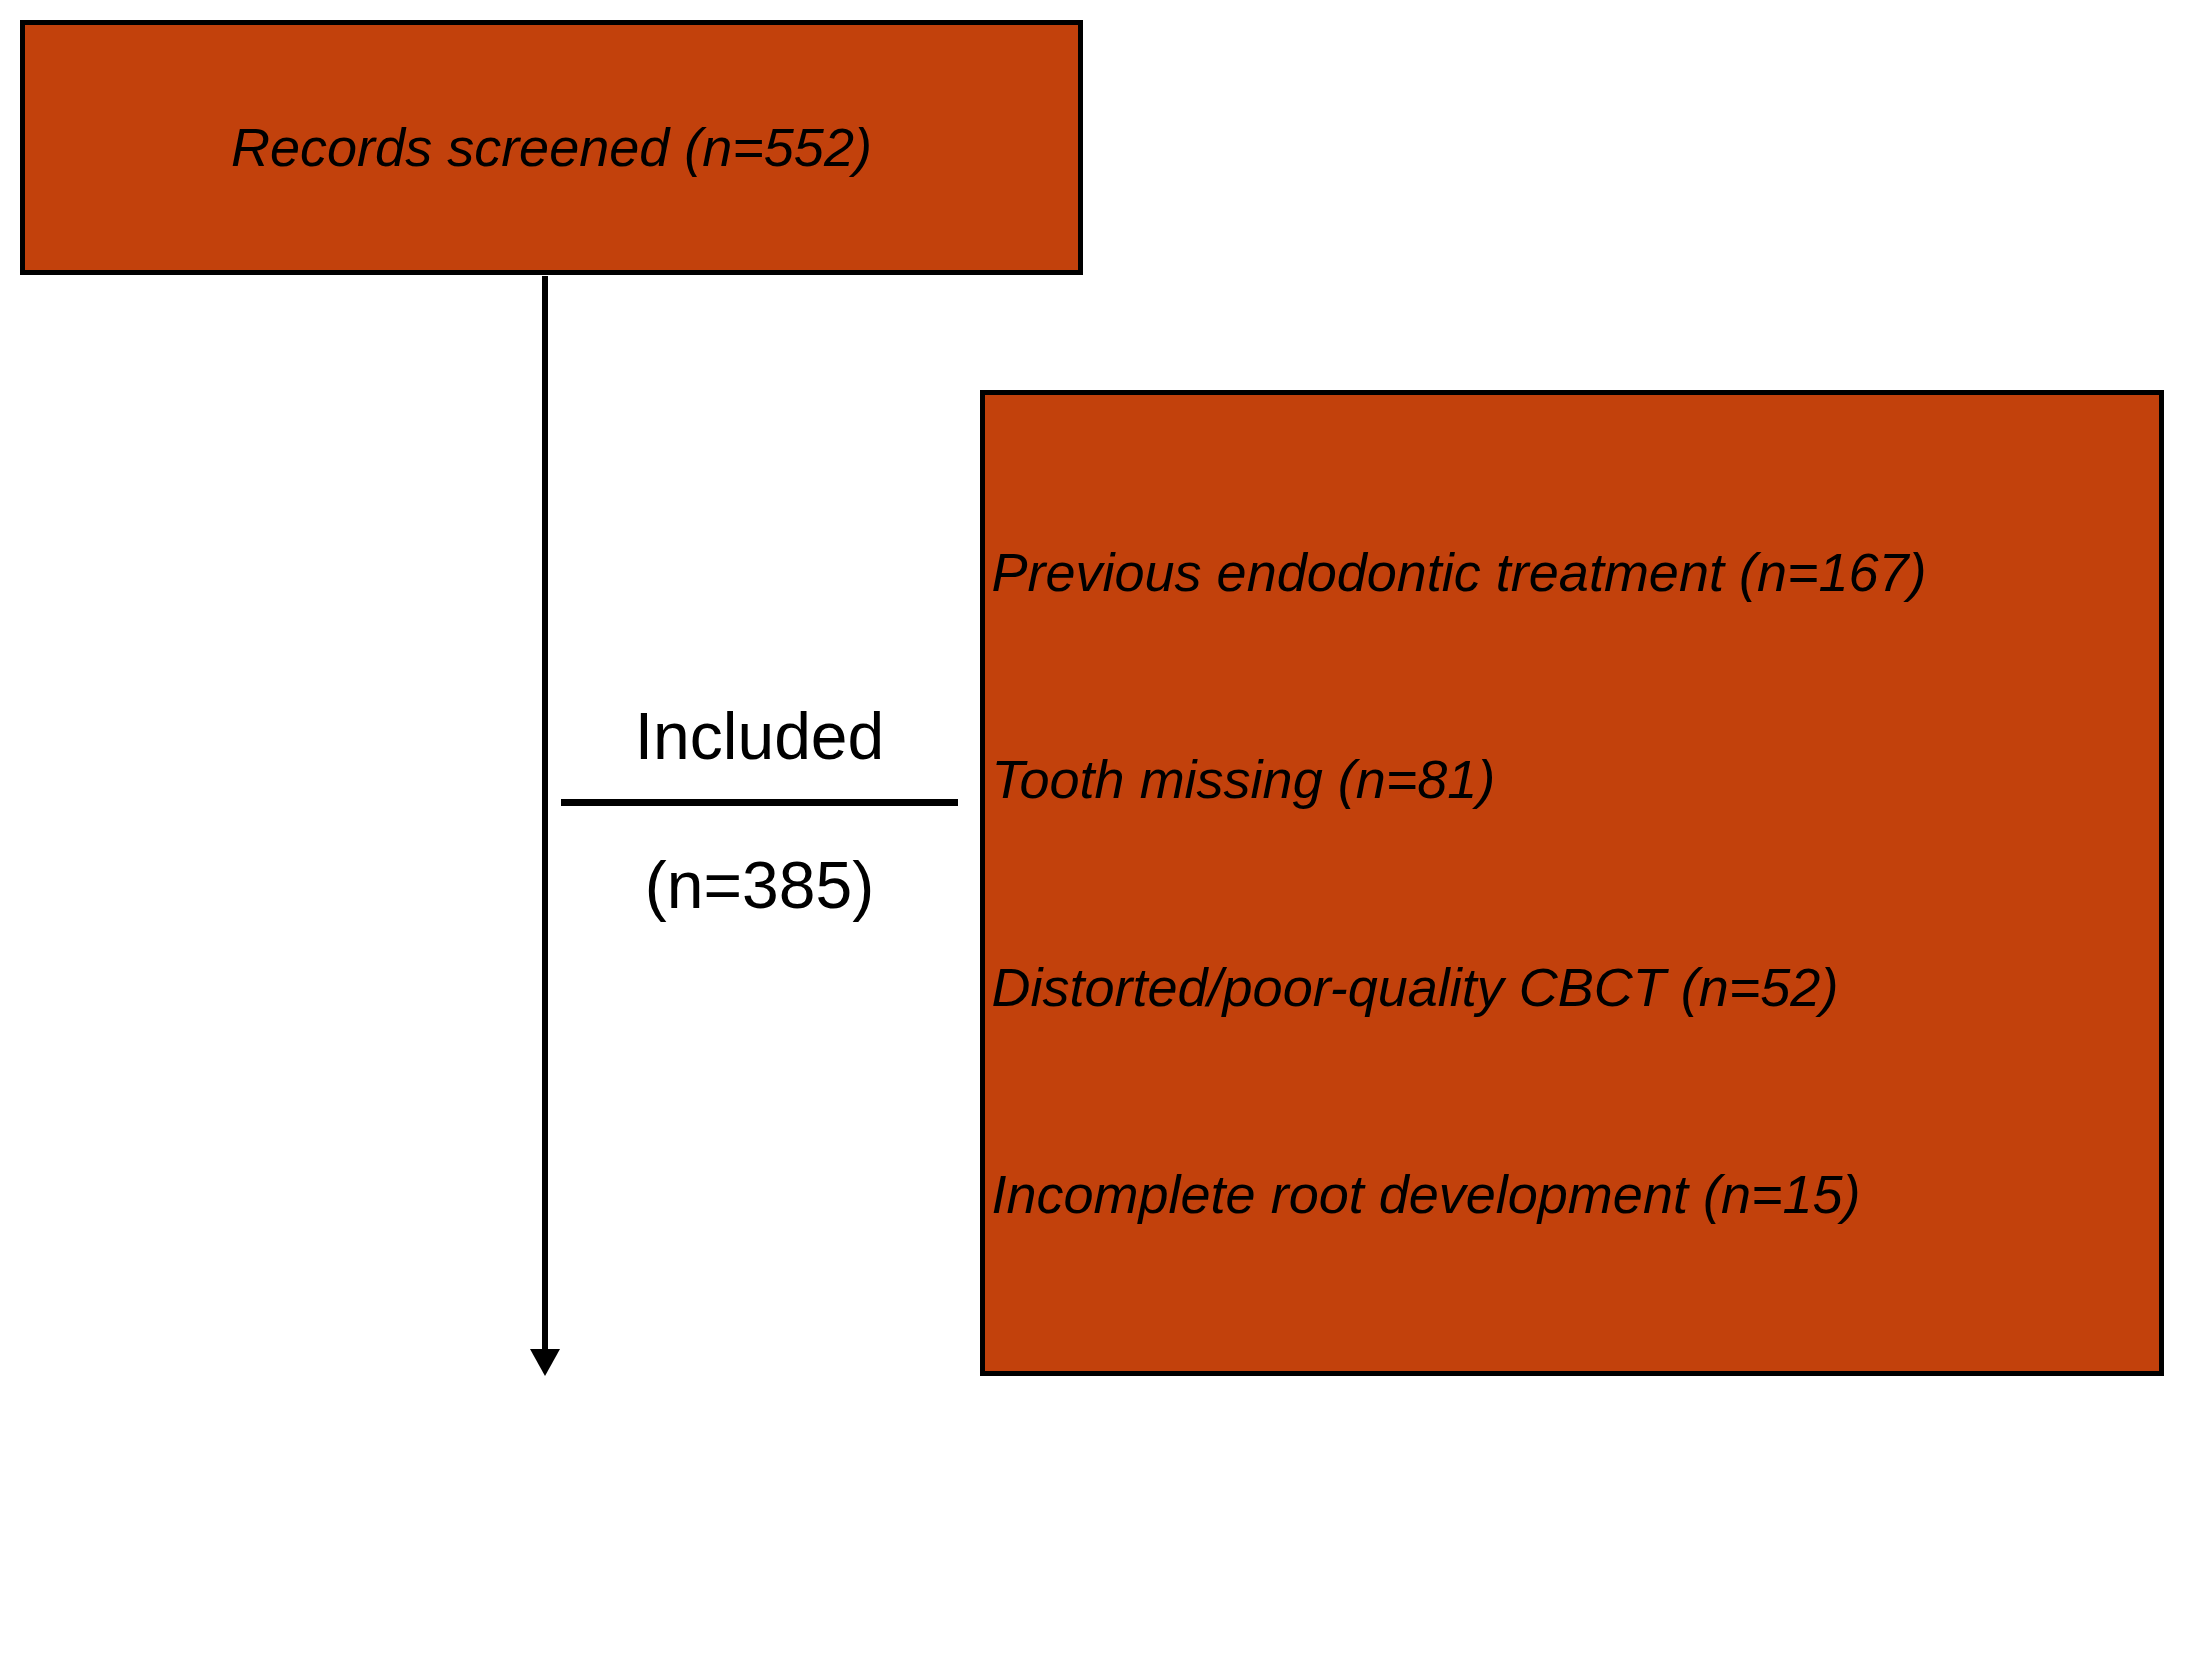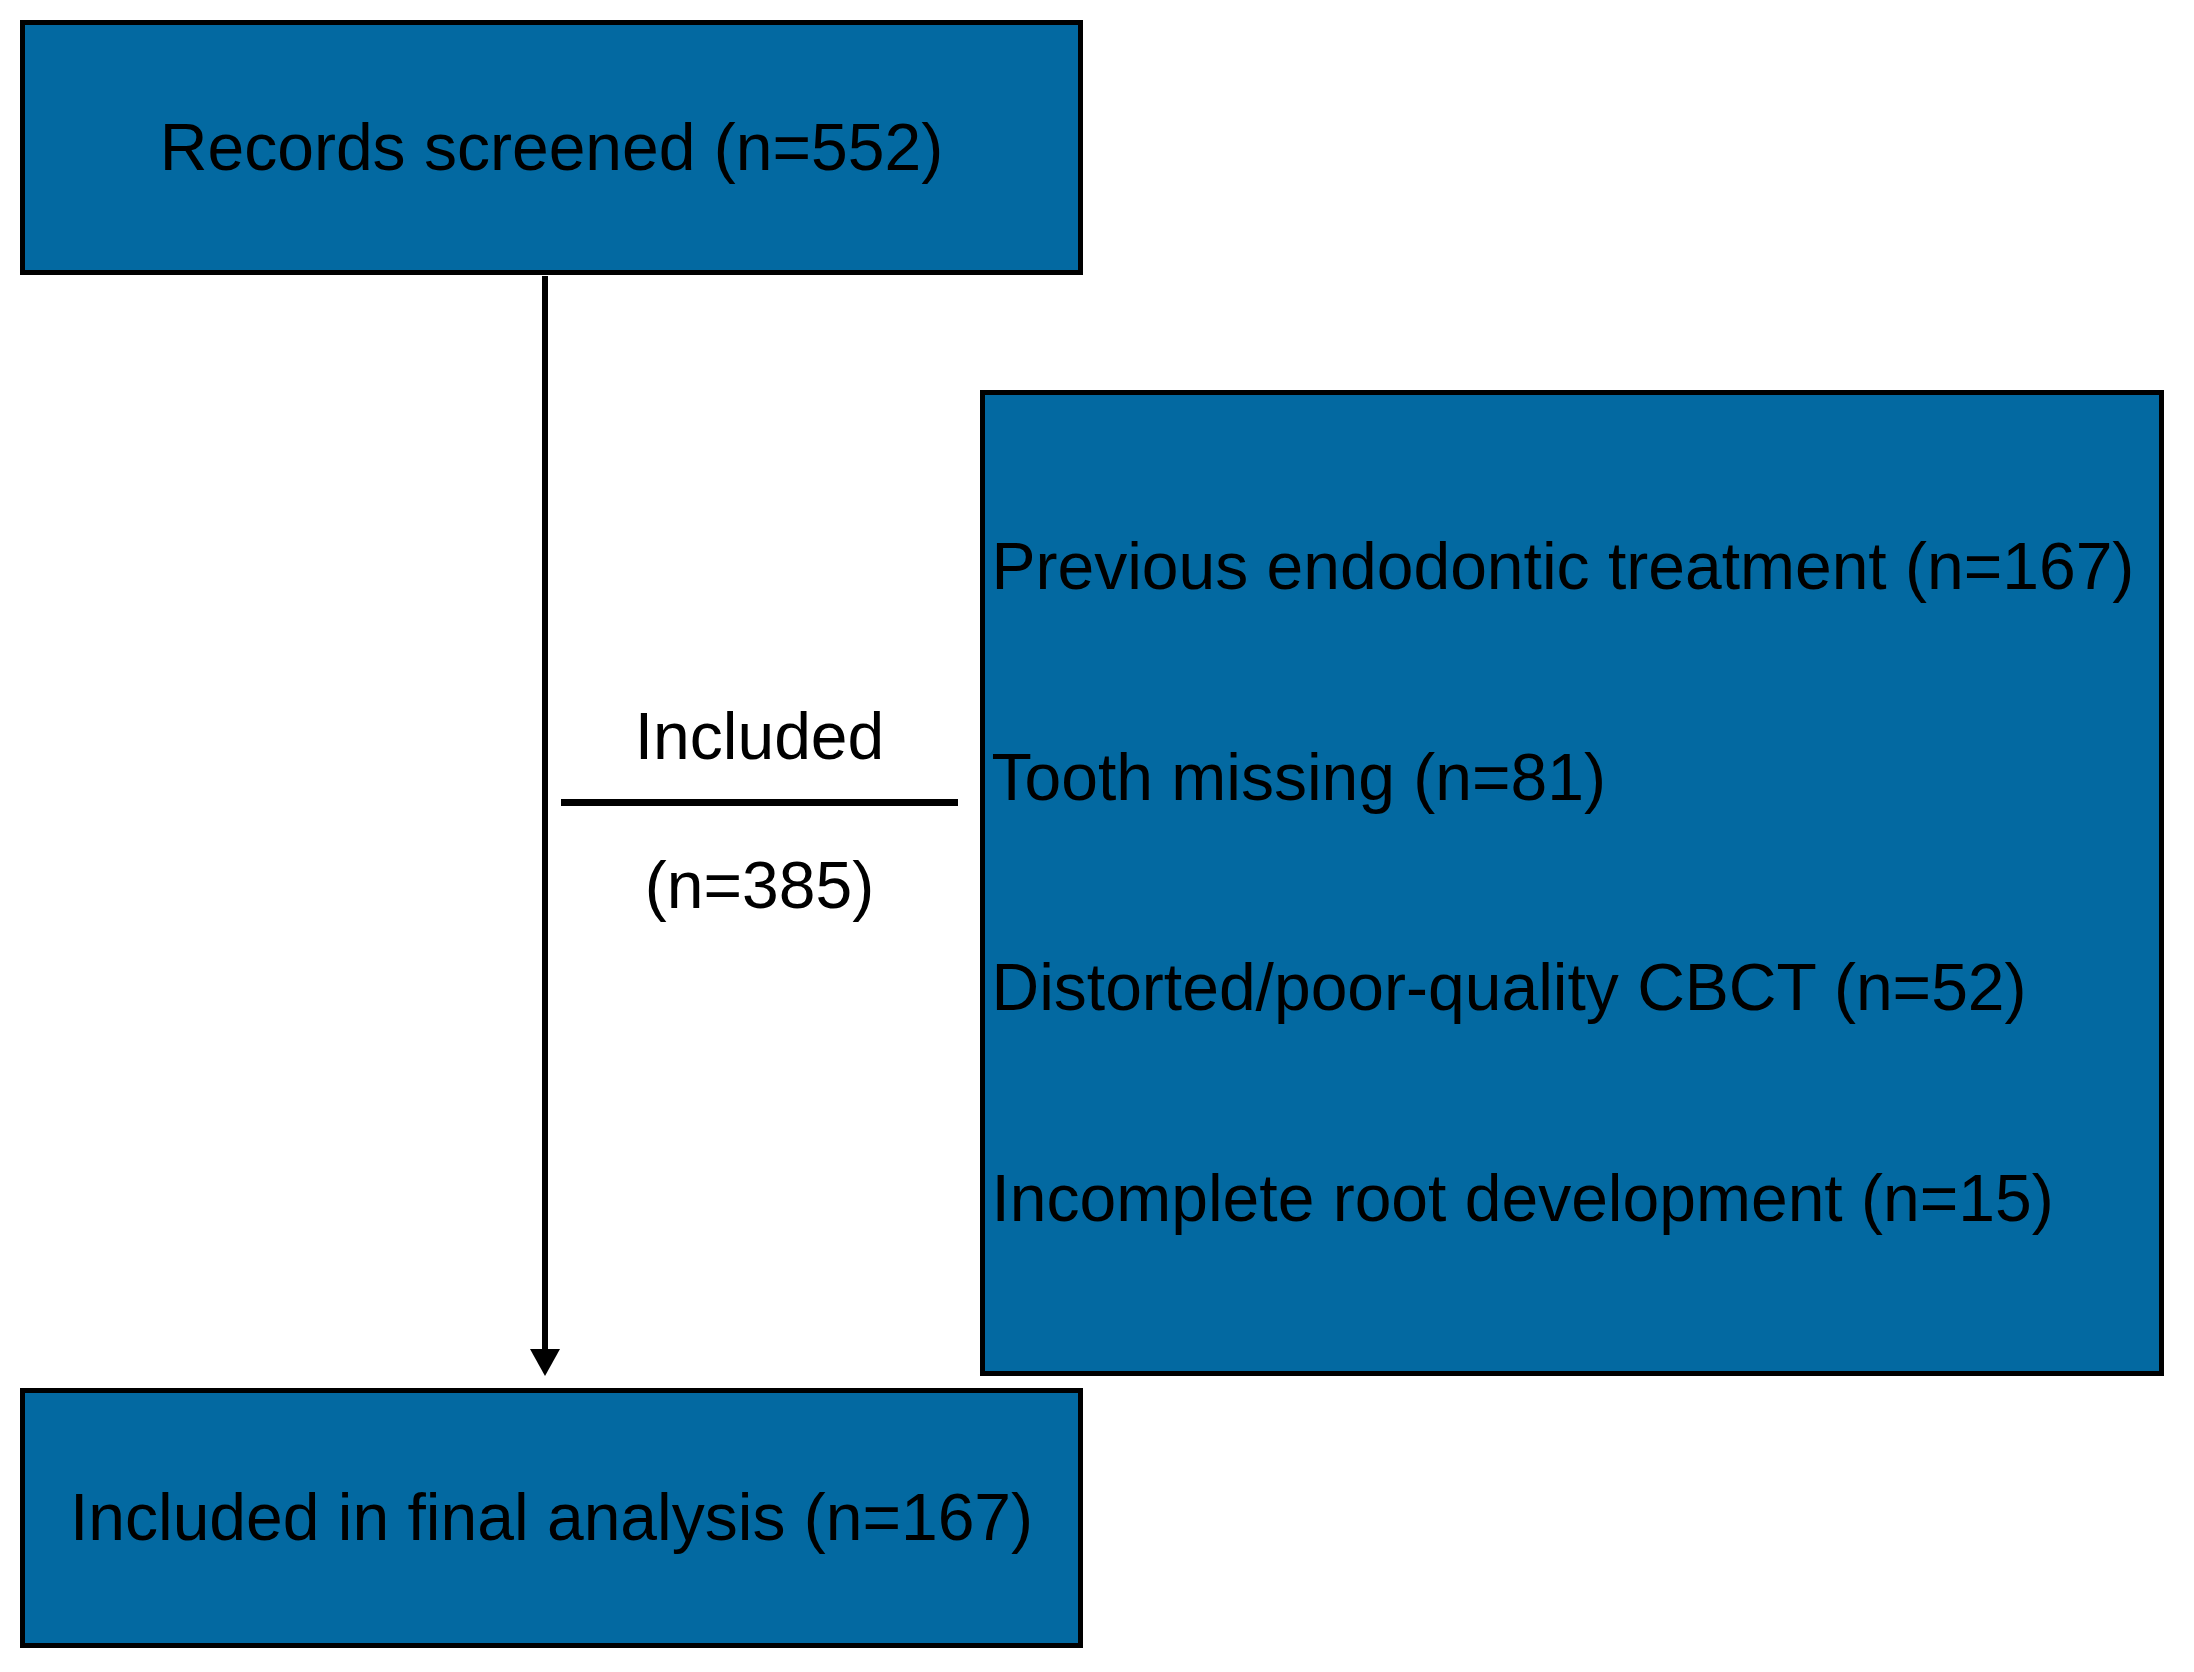--- a/index.html
+++ b/index.html
@@ -11,24 +11,25 @@
   .canvas {
     position: relative;
     width: 2194px;
     height: 1673px;
     background: #ffffff;
     overflow: hidden;
   }
   .box {
     position: absolute;
     border: 5.7px solid #000000;
-    background: #0369a1;
-    font-size: 66px;
+    background: #c2410c;
+    font-size: 54px;
     line-height: 1.15;
     color: #000000;
+    font-style: italic;
   }
   .box--centered {
     display: flex;
     align-items: center;
     justify-content: center;
     text-align: center;
   }
   .box--screened { left: 20px;  top: 20px;   width: 1063px; height: 255px; }
   .box--included { left: 20px;  top: 1388px; width: 1063px; height: 260px; }
   .box--reasons  {
@@ -87,18 +88,15 @@
   <div class="excl-bar"></div>
   <div class="excl-count">(n=385)</div>
 
   <div class="box box--reasons">
     <div class="reason">Previous endodontic treatment (n=167)</div>
     <div class="reason">Tooth missing (n=81)</div>
     <div class="reason">Distorted/poor-quality CBCT (n=52)</div>
     <div class="reason">Incomplete root development (n=15)</div>
   </div>
 
-  <div class="box box--included box--centered">
-    <span>Included in final analysis (n=167)</span>
-  </div>
 
 </div>
 
 
 </body></html>

